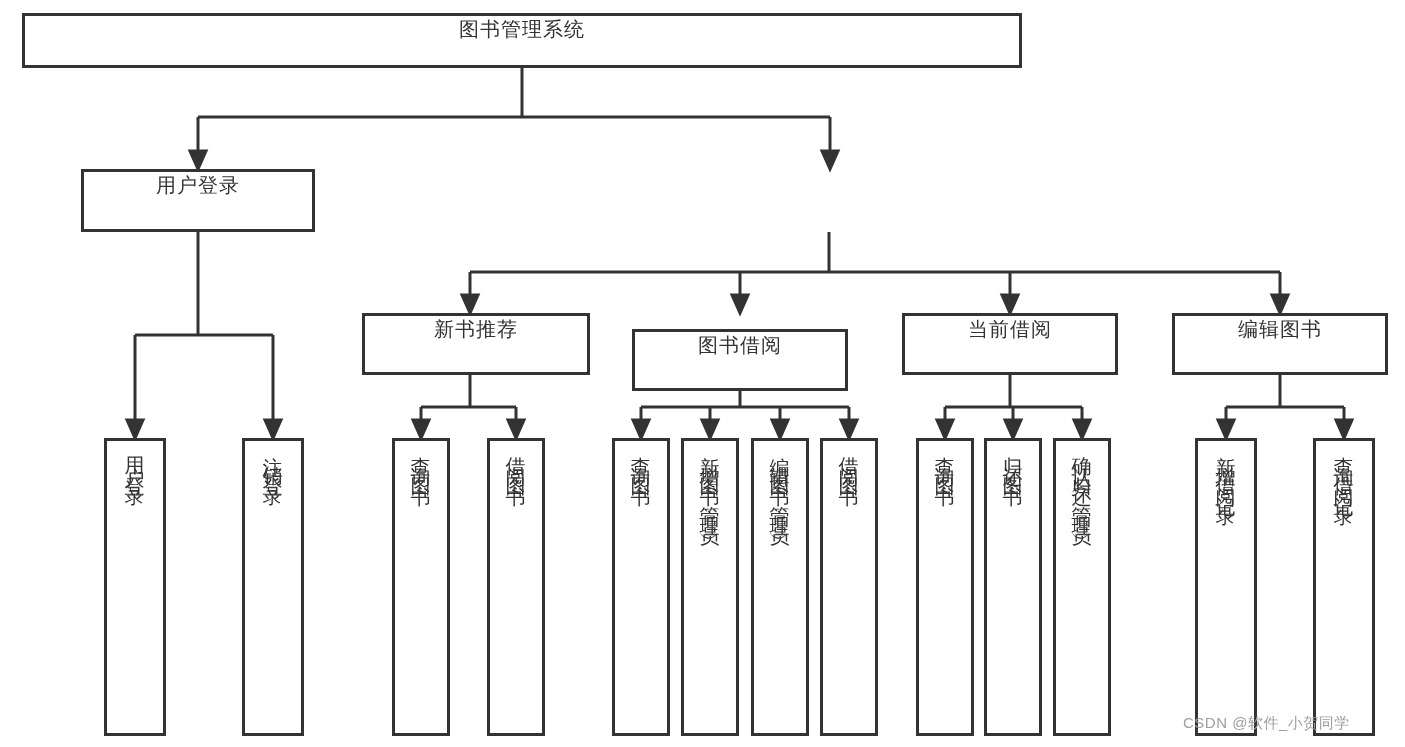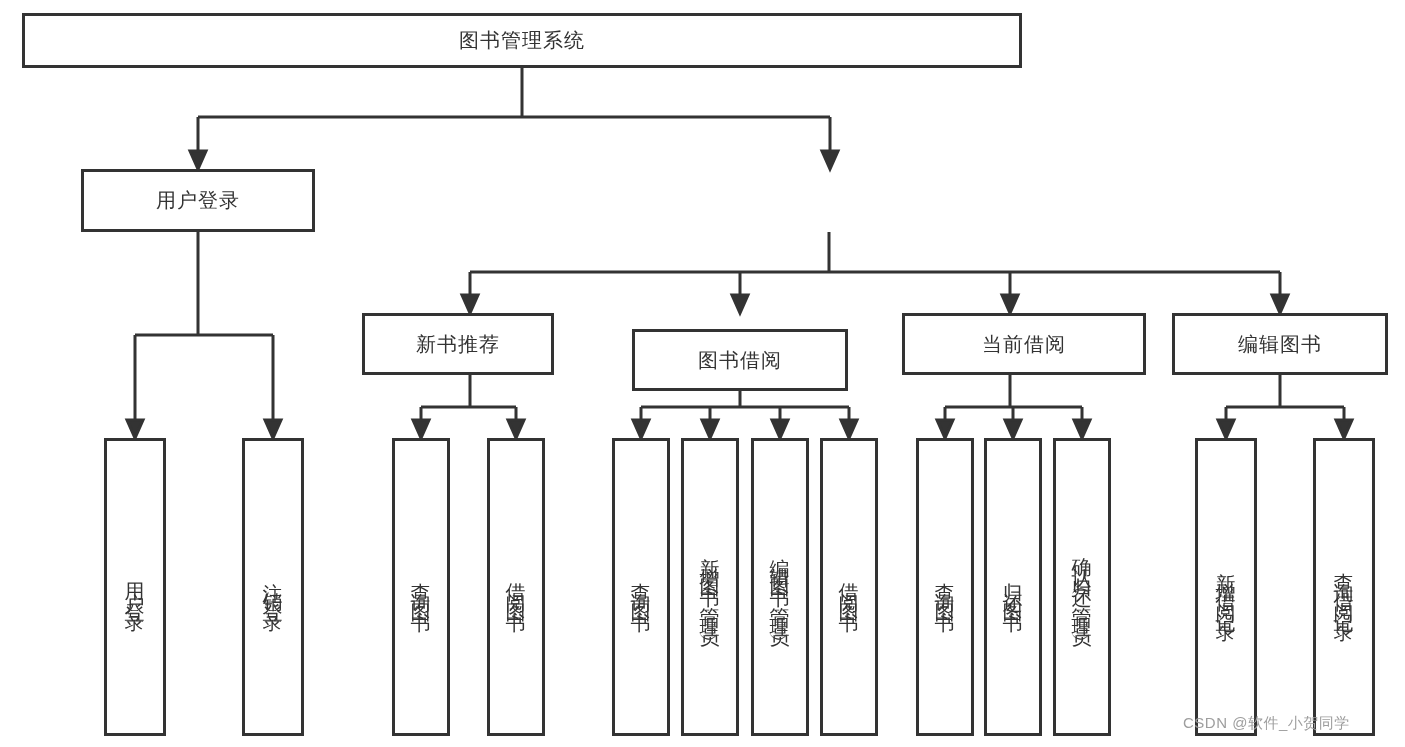--- a/index.html
+++ b/index.html
@@ -11,21 +11,21 @@
   html,body{margin:0;padding:0;background:var(--bg);}
   body{font-family:"Liberation Sans","DejaVu Sans",sans-serif;}
   #stage{position:relative;width:1405px;height:747px;background:var(--bg);overflow:hidden;}
   #wires{position:absolute;left:0;top:0;z-index:1;}
   .node{
     position:absolute;
     box-sizing:border-box;
     border:3px solid var(--line);
     background:#fff;
     display:flex;
-    align-items:center;
+    align-items:flex-start;
     justify-content:center;
     color:var(--text);
     z-index:2;
   }
   .h{font-size:20px;letter-spacing:1px;}
   .v span{
     writing-mode:vertical-rl;
     text-orientation:mixed;
     font-size:20px;
     letter-spacing:10px;
@@ -101,27 +101,27 @@
   </svg>
 
   <div class="node h" style="left:22px;top:13px;width:1000px;height:55px;">
     <span>图书管理系统</span>
   </div>
 
   <div class="node h" style="left:81px;top:169px;width:234px;height:63px;">
     <span>用户登录</span>
   </div>
 
-  <div class="node h" style="left:362px;top:313px;width:192px;height:62px;">
+  <div class="node h" style="left:362px;top:313px;width:228px;height:62px;">
     <span>新书推荐</span>
   </div>
   <div class="node h" style="left:632px;top:329px;width:216px;height:62px;">
     <span>图书借阅</span>
   </div>
-  <div class="node h" style="left:902px;top:313px;width:244px;height:62px;">
+  <div class="node h" style="left:902px;top:313px;width:216px;height:62px;">
     <span>当前借阅</span>
   </div>
   <div class="node h" style="left:1172px;top:313px;width:216px;height:62px;">
     <span>编辑图书</span>
   </div>
 
   <div class="node v" style="left:104px;top:438px;width:62px;height:298px;">
     <span>用户登录</span>
   </div>
   <div class="node v" style="left:242px;top:438px;width:62px;height:298px;">

